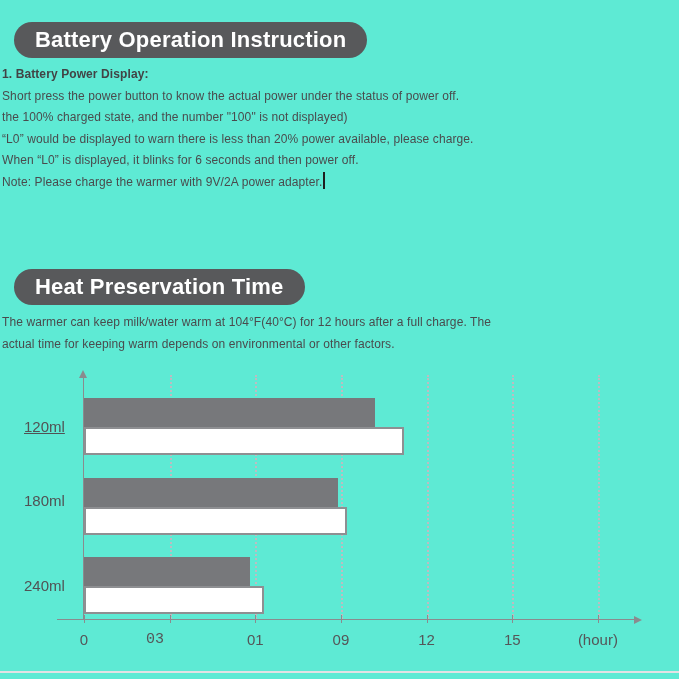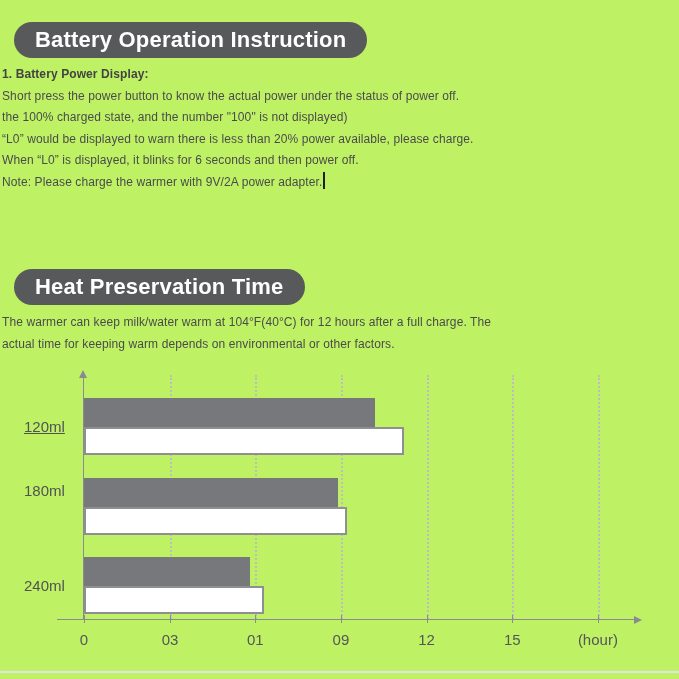--- a/index.html
+++ b/index.html
@@ -1,17 +1,17 @@
 <!DOCTYPE html>
 <html><head>
 <meta charset="utf-8">
 <style>
   html,body{margin:0;padding:0;background:#ffffff;}
   body{width:679px;height:679px;font-family:"Liberation Sans",sans-serif;overflow:hidden;}
-  .page{position:relative;width:679px;height:679px;background:#bef264;}
+  .page{position:relative;width:679px;height:679px;background:#5eead4;}
 
   .pill{position:absolute;display:inline-block;background:#58595b;color:#ffffff;
         font-weight:bold;font-size:22px;line-height:36px;height:36px;padding:0 21px;
         border-radius:19px;white-space:nowrap;letter-spacing:0.2px;}
   .pill1{left:14px;top:22px;}
   .pill2{left:14px;top:269px;}
 
   .text-block{position:absolute;left:2px;width:652px;font-size:12px;line-height:21.5px;
               color:#4a4b4d;letter-spacing:0.1px;}
   .block1{top:64px;}
@@ -78,28 +78,28 @@
         <div class="gridline" style="left: 255.3px;"></div>
         <div class="gridline" style="left: 340.95px;"></div>
         <div class="gridline" style="left: 426.6px;"></div>
         <div class="gridline" style="left: 512.25px;"></div>
         <div class="gridline" style="left: 597.9px;"></div>
         <div class="bar dark" style="left: 84px; top: 28px; width: 291.21px; height: 29px; background: rgb(119, 120, 123);"></div>
         <div class="bar light" style="left: 84px; top: 57px; width: 319.76px; height: 28px; background: rgb(255, 255, 255);"></div>
         <div class="cat-label" style="top: 48px; text-decoration: underline;">120ml</div>
         <div class="bar dark" style="left: 84px; top: 107.5px; width: 254.095px; height: 29px; background: rgb(119, 120, 123);"></div>
         <div class="bar light" style="left: 84px; top: 136.5px; width: 262.66px; height: 28px; background: rgb(255, 255, 255);"></div>
-        <div class="cat-label" style="top: 112px;">180ml</div>
+        <div class="cat-label" style="top: 122px;">180ml</div>
         <div class="bar dark" style="left: 84px; top: 187px; width: 165.59px; height: 29px; background: rgb(119, 120, 123);"></div>
         <div class="bar light" style="left: 84px; top: 216px; width: 179.865px; height: 28px; background: rgb(255, 255, 255);"></div>
         <div class="cat-label" style="top: 207px;">240ml</div>
         <div class="tick" style="left: 84px;"></div>
         <div class="tick-label" style="left: 64px;">0</div>
         <div class="tick" style="left: 169.65px;"></div>
-        <div class="tick-label" style="left: 150px;">03</div>
+        <div class="tick-label" style="left: 135px; font-family: Liberation Mono, monospace;">03</div>
         <div class="tick" style="left: 255.3px;"></div>
         <div class="tick-label" style="left: 235.3px;">01</div>
         <div class="tick" style="left: 340.95px;"></div>
         <div class="tick-label" style="left: 320.95px;">09</div>
         <div class="tick" style="left: 426.6px;"></div>
         <div class="tick-label" style="left: 406.6px;">12</div>
         <div class="tick" style="left: 512.25px;"></div>
         <div class="tick-label" style="left: 492.25px;">15</div>
         <div class="tick" style="left: 597.9px;"></div>
         <div class="tick-label unit" style="left: 562.9px;">(hour)</div>

